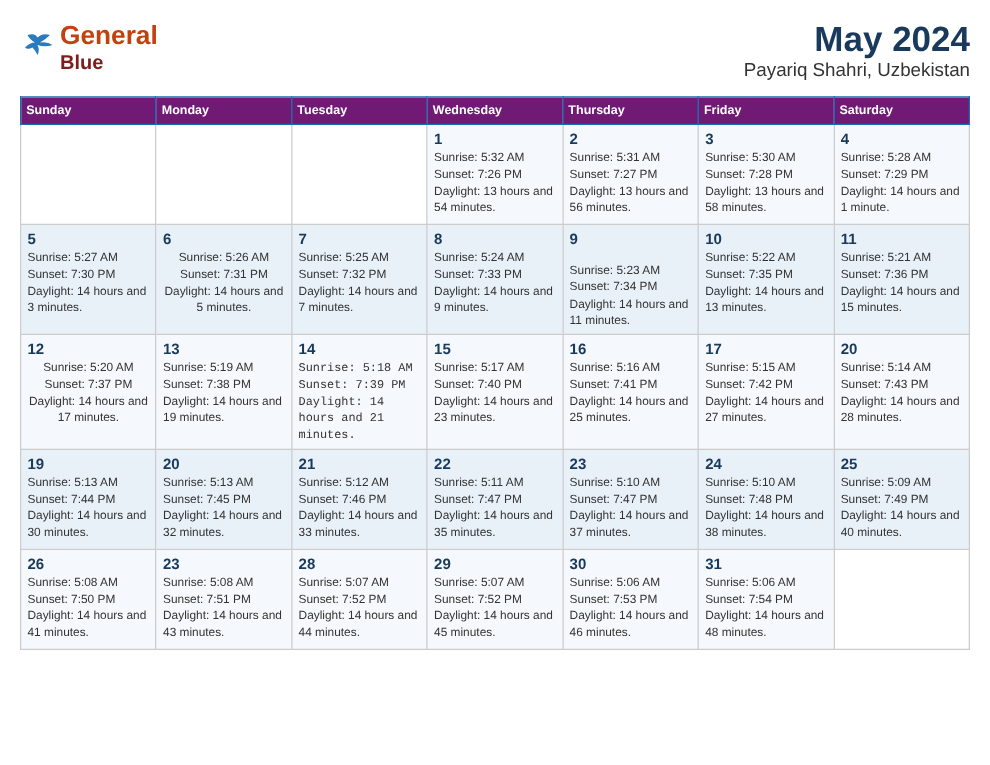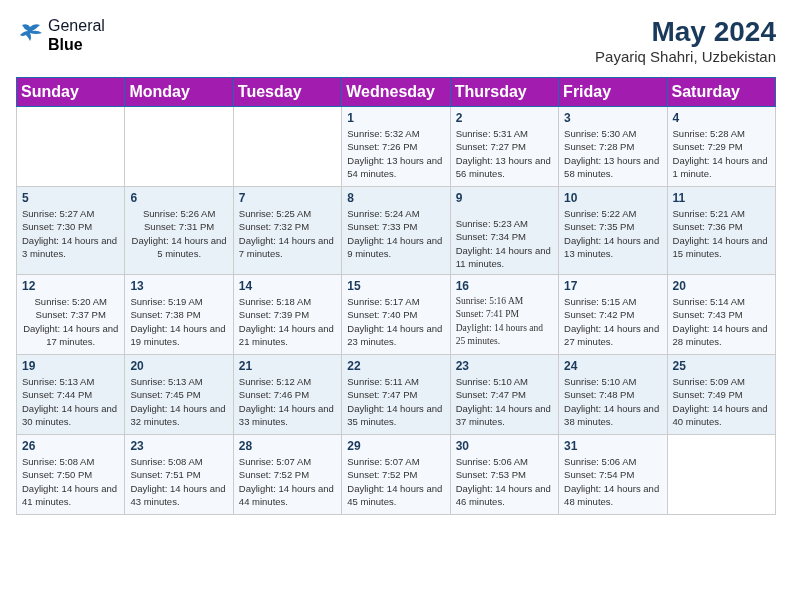--- a/index.html
+++ b/index.html
@@ -36,25 +36,25 @@
     .subtitle {
       font-size: 15px;
       color: #333;
     }
     table {
       width: 100%;
       border-collapse: collapse;
       font-size: 10.5px;
     }
     thead tr th {
-      background: #a21caf;
+      background: #701a75;
       color: #fff;
       padding: 5px 4px;
       text-align: left;
-      font-size: 16px;
+      font-size: 10px;
       font-weight: bold;
       border: 1px solid #1a6aaf;
     }
     tbody tr td {
       border: 1px solid #ccc;
       vertical-align: top;
       padding: 4px 5px;
       min-height: 70px;
       height: 80px;
       width: calc(100% / 7);
@@ -83,22 +83,22 @@
   </style>
 </head>
 <body>
 
 <div class="header">
   <div class="logo">
     <svg class="logo-bird" viewBox="0 0 28 28" xmlns="http://www.w3.org/2000/svg">
       <path d="M14 6 Q18 2 24 4 Q20 8 16 10 Q22 9 26 12 Q20 14 14 12 Q16 16 14 20 Q12 16 10 14 Q6 16 4 14 Q8 10 12 10 Q8 8 6 4 Q12 2 14 6Z" fill="#2a7abf"></path>
     </svg>
     <div>
-      <div style="font-size:16px;font-weight:normal;color:#0f172a;line-height:1.2">General</div>
-      <div style="font-size:16px;font-weight:bold;color:#000000;line-height:1.2">Blue</div>
+      <div style="font-size:21px;font-weight:bold;color:#c2410c;line-height:1.2">General</div>
+      <div style="font-size:16px;font-weight:bold;color:#7f1d1d;line-height:1.2">Blue</div>
     </div>
   </div>
   <div class="title-block">
     <div class="month-title">May 2024</div>
     <div class="subtitle">Payariq Shahri, Uzbekistan</div>
   </div>
 </div>
 
 <table>
   <thead>
@@ -194,33 +194,33 @@
 Daylight: 14 hours and 17 minutes.</div>
         </td>
         <td>
           <span class="day-number">13</span>
           <div class="day-info" style="white-space: pre-line;">Sunrise: 5:19 AM
 Sunset: 7:38 PM
 Daylight: 14 hours and 19 minutes.</div>
         </td>
         <td>
           <span class="day-number">14</span>
-          <div class="day-info" style="white-space: pre-line;">Sunrise: 5:18 AM
+          <div class="day-info" style="white-space: pre-line; font-family: Liberation Mono, monospace;">Sunrise: 5:18 AM
 Sunset: 7:39 PM
 Daylight: 14 hours and 21 minutes.</div>
         </td>
         <td>
           <span class="day-number">15</span>
           <div class="day-info" style="white-space: pre-line;">Sunrise: 5:17 AM
 Sunset: 7:40 PM
 Daylight: 14 hours and 23 minutes.</div>
         </td>
         <td>
           <span class="day-number">16</span>
-          <div class="day-info" style="white-space: pre-line; font-family: Liberation Serif, serif;">Sunrise: 5:16 AM
+          <div class="day-info" style="white-space: pre-line;">Sunrise: 5:16 AM
 Sunset: 7:41 PM
 Daylight: 14 hours and 25 minutes.</div>
         </td>
         <td>
           <span class="day-number">17</span>
           <div class="day-info" style="white-space: pre-line;">Sunrise: 5:15 AM
 Sunset: 7:42 PM
 Daylight: 14 hours and 27 minutes.</div>
         </td>
         <td>

